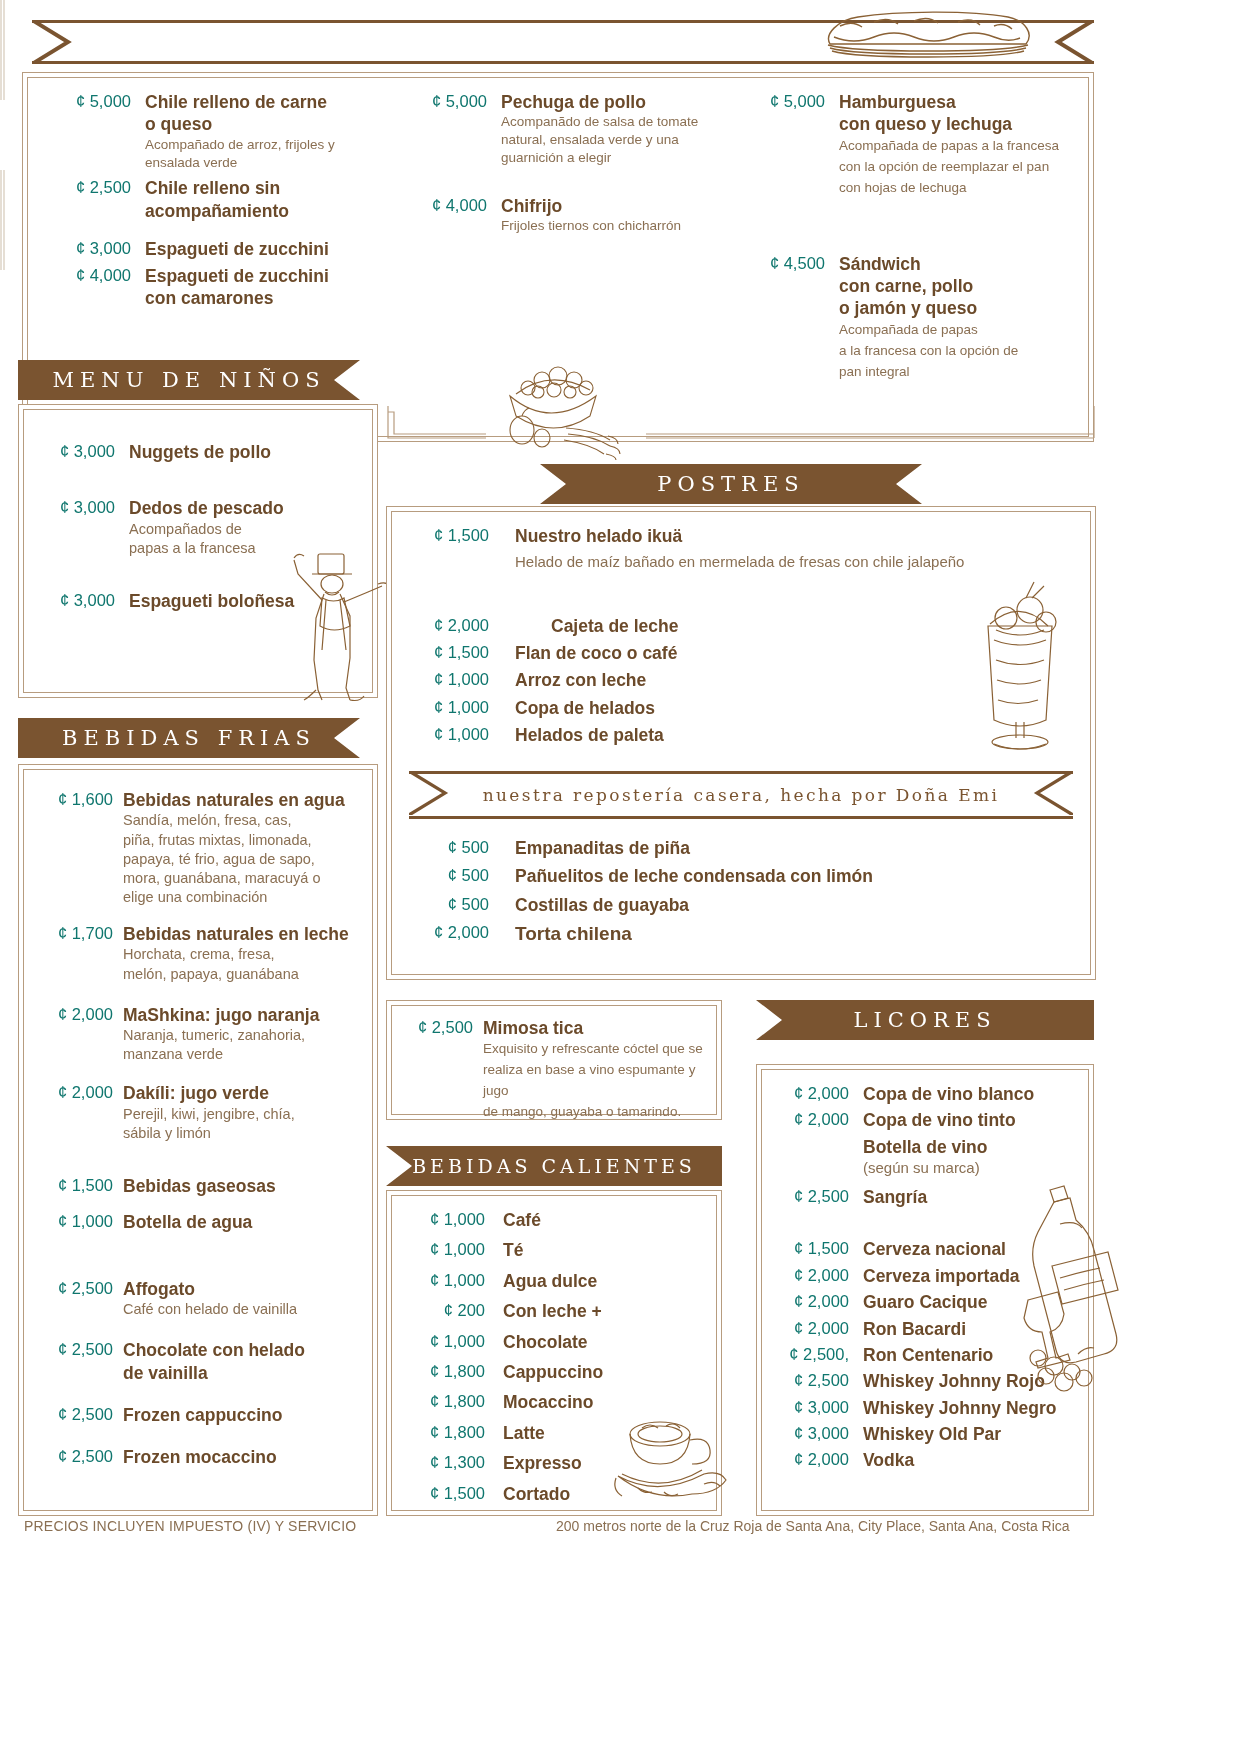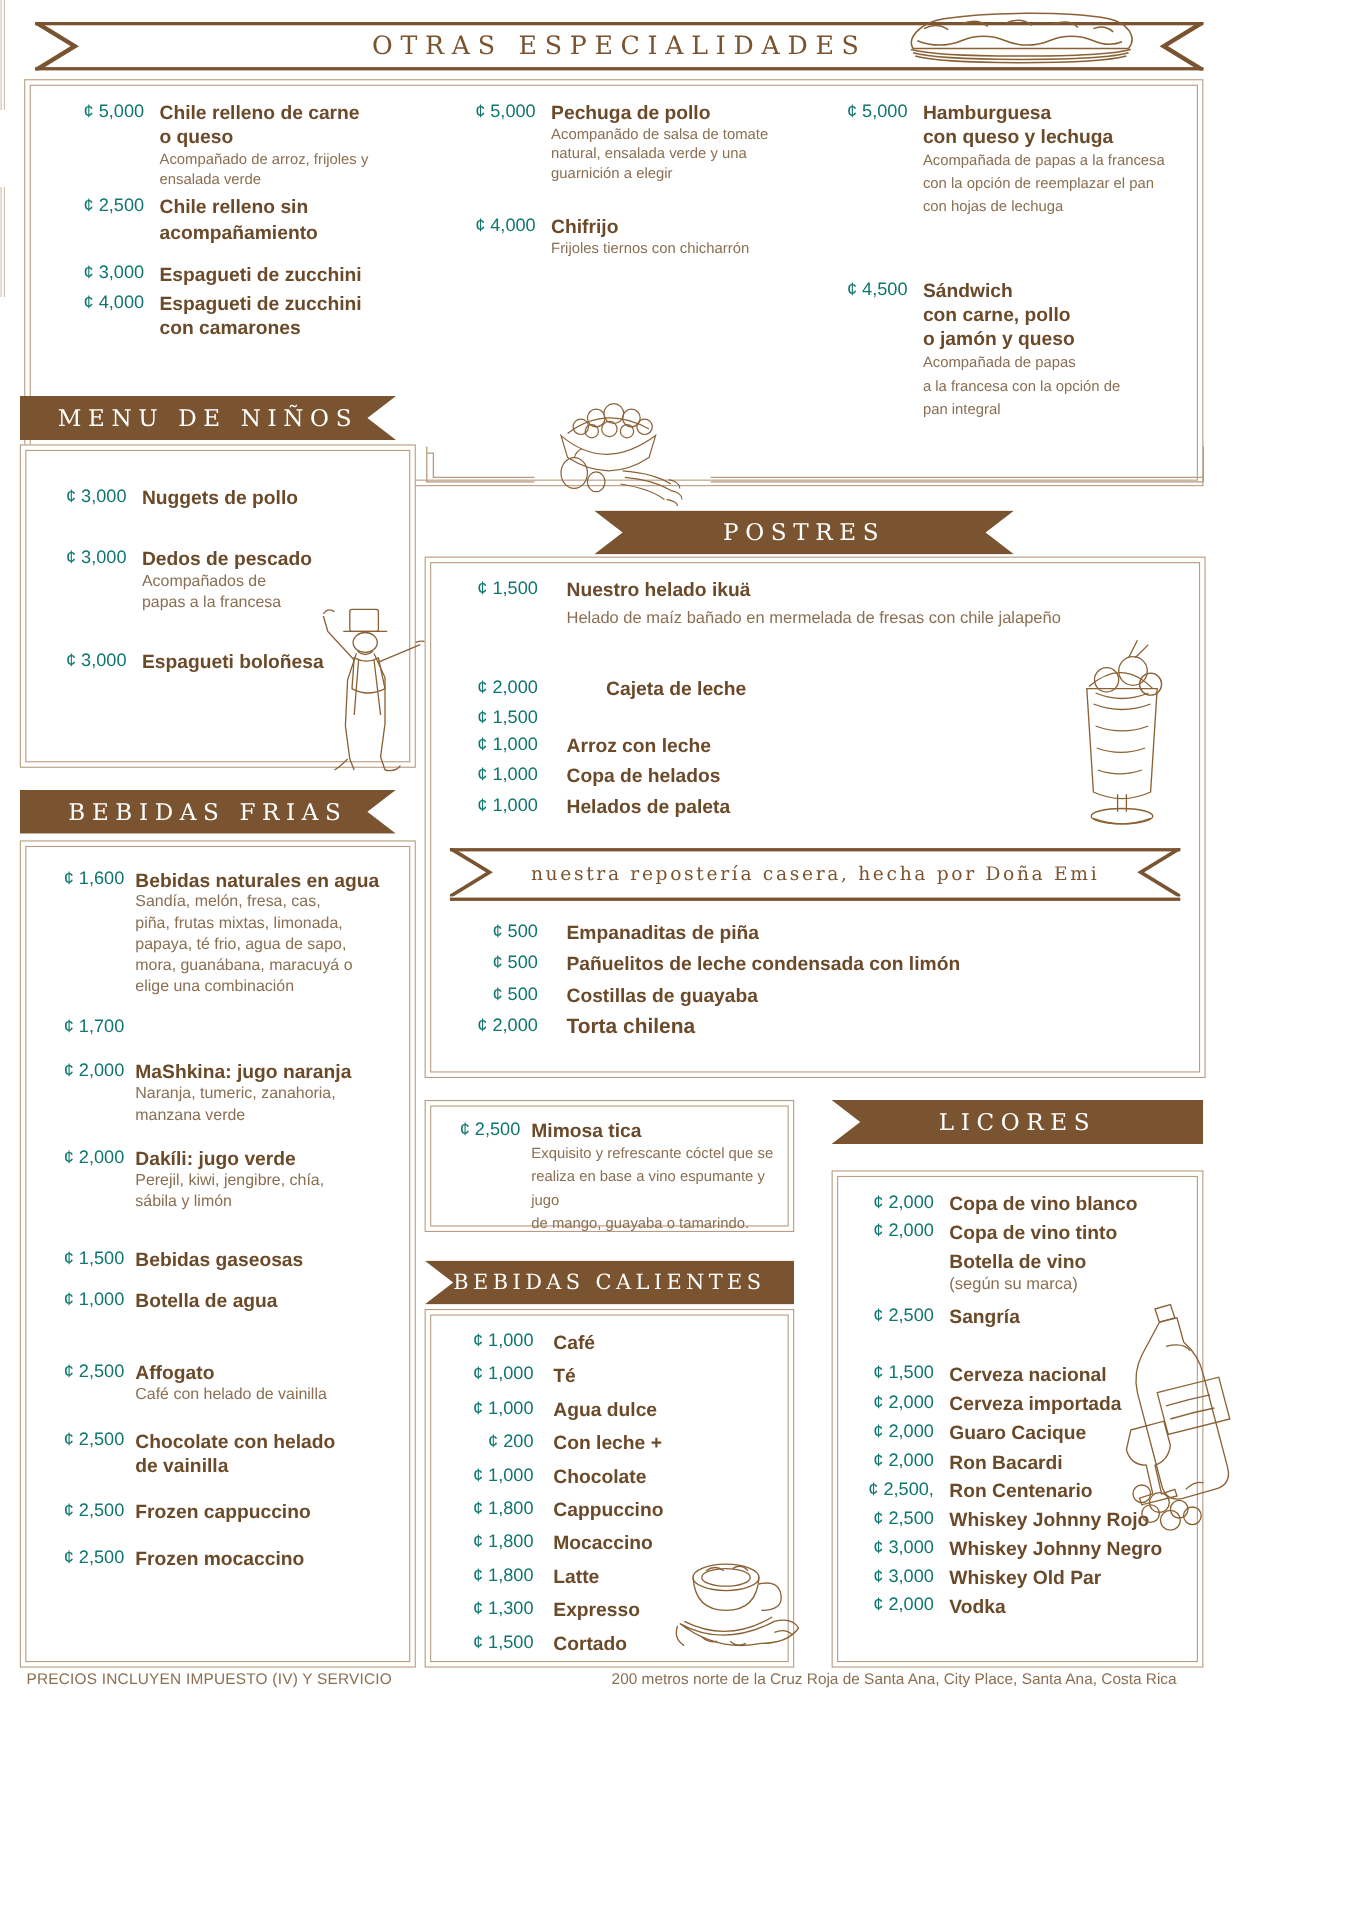--- a/index.html
+++ b/index.html
@@ -133,21 +133,20 @@
 
 <div class="page">
 
   <div class="ribbon-outline" id="hdr-ribbon" style="left:32px; top:20px; width:1062px;">
     <svg class="chev-left" viewBox="0 0 40 44" preserveAspectRatio="none">
       <polyline points="0,0 36,22 0,44" fill="none" stroke="#7a5430" stroke-width="4"></polyline>
     </svg>
     <svg class="chev-right" viewBox="0 0 40 44" preserveAspectRatio="none">
       <polyline points="40,0 4,22 40,44" fill="none" stroke="#7a5430" stroke-width="4"></polyline>
     </svg>
-    <div style="flex:1; text-align:center; font-size:23px; letter-spacing:7px; padding-left:0px;">OTRAS ESPECIALIDADES</div>
   </div>
 
   <svg class="deco" style="left:818px; top:4px; width:220px; height:62px;" viewBox="0 0 220 62">
     <g stroke="#8a6135" stroke-width="1.4" fill="none">
       <path d="M12,40 C6,30 20,16 40,13 C80,7 150,6 190,13 C208,17 216,30 208,40 Z"></path>
       <path d="M10,41 C40,49 180,49 210,41"></path>
       <path d="M12,44 C40,52 180,52 208,44"></path>
       <path d="M14,47 C42,55 178,55 206,47"></path>
       <path d="M22,22 q12,-6 22,1 M56,18 q14,-6 24,2 M96,17 q14,-6 24,2 M140,18 q14,-5 22,3 M176,22 q10,-4 18,3"></path>
       <path d="M16,33 q20,8 40,0 q20,-8 40,0 q20,8 40,0 q20,-8 40,0 q14,6 26,1"></path>
@@ -307,20 +306,23 @@
       </div>
 
       <div class="item" style="margin-bottom:5px;">
         <div class="price" style="width:80px;">¢ 2,000</div>
         <div class="namecol" style="padding-left:26px;margin-left:36px;">
             <div class="iname">Cajeta de leche</div>
           </div>
       </div>
       <div class="item" style="margin-bottom:5px;">
         <div class="price" style="width:80px;">¢ 1,500</div>
+        <div class="namecol" style="padding-left:26px;">
+            <div class="iname">Flan de coco o café</div>
+          </div>
       </div>
       <div class="item" style="margin-bottom:5px;">
         <div class="price" style="width:80px;">¢ 1,000</div>
         <div class="namecol" style="padding-left:26px;">
             <div class="iname">Arroz con leche</div>
           </div>
       </div>
       <div class="item" style="margin-bottom:5px;">
         <div class="price" style="width:80px;">¢ 1,000</div>
         <div class="namecol" style="padding-left:26px;">
@@ -399,20 +401,24 @@
       <div class="item" style="margin-bottom:16px;">
         <div class="price" style="width:72px;">¢ 1,600</div>
         <div class="namecol" style="padding-left:10px;">
           <div class="iname">Bebidas naturales en agua</div>
           <div class="idesc" style="font-size:14.5px;">Sandía, melón, fresa, cas,<br>piña, frutas mixtas, limonada,<br>papaya, té frio, agua de sapo,<br>mora, guanábana, maracuyá o<br>elige una combinación</div>
         </div>
       </div>
 
       <div class="item" style="margin-bottom:20px;">
         <div class="price" style="width:72px;">¢ 1,700</div>
+        <div class="namecol" style="padding-left:10px;">
+          <div class="iname">Bebidas naturales en leche</div>
+          <div class="idesc" style="font-size:14.5px;">Horchata, crema, fresa,<br>melón, papaya, guanábana</div>
+        </div>
       </div>
 
       <div class="item" style="margin-bottom:18px;">
         <div class="price" style="width:72px;">¢ 2,000</div>
         <div class="namecol" style="padding-left:10px;">
           <div class="iname">MaShkina: jugo naranja</div>
           <div class="idesc" style="font-size:14.5px;">Naranja, tumeric, zanahoria,<br>manzana verde</div>
         </div>
       </div>
 

